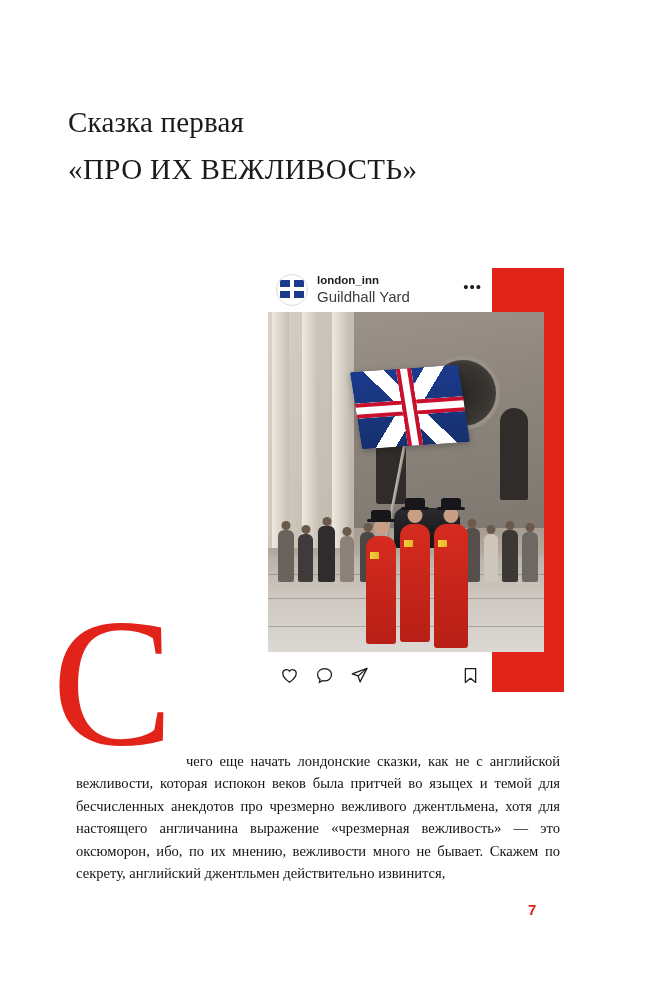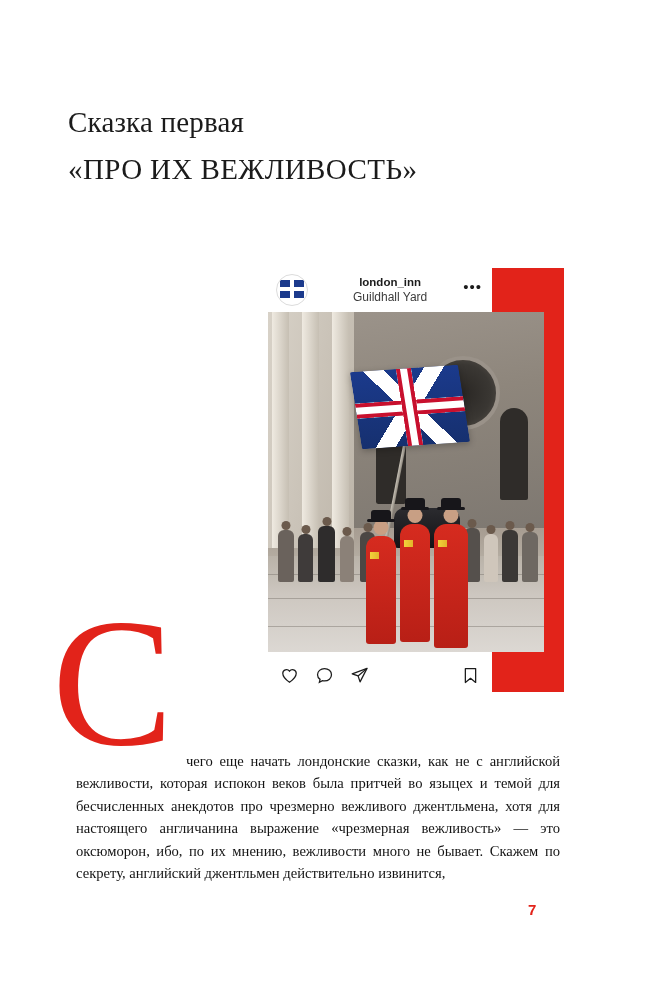--- a/index.html
+++ b/index.html
@@ -62,21 +62,20 @@
   }
 
   
   .ig-card {
     position: absolute;
     left: 268px;
     top: 268px;
     width: 224px;
     background: #ffffff;
     box-shadow: 0 0 0 0 rgba(0,0,0,0);
-    text-align: center;
   }
   .ig-header {
     height: 44px;
     display: flex;
     align-items: center;
     padding: 0 10px 0 8px;
     box-sizing: border-box;
   }
   .ig-avatar {
     width: 30px;
@@ -117,21 +116,21 @@
     min-width: 0;
   }
   .ig-user {
     font-family: "Liberation Sans", sans-serif;
     font-size: 11.5px;
     font-weight: bold;
     color: #1c1c1c;
   }
   .ig-place {
     font-family: "Liberation Sans", sans-serif;
-    font-size: 12px;
+    font-size: 15px;
     color: #3c3c3c;
     margin-top: 1px;
   }
   .ig-more {
     font-family: "Liberation Sans", sans-serif;
     font-size: 15px;
     color: #1c1c1c;
     letter-spacing: 1px;
     padding-bottom: 8px;
   }

